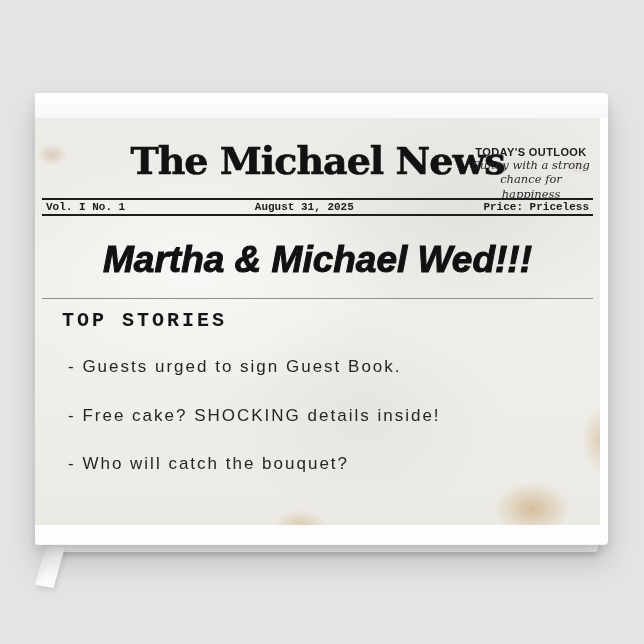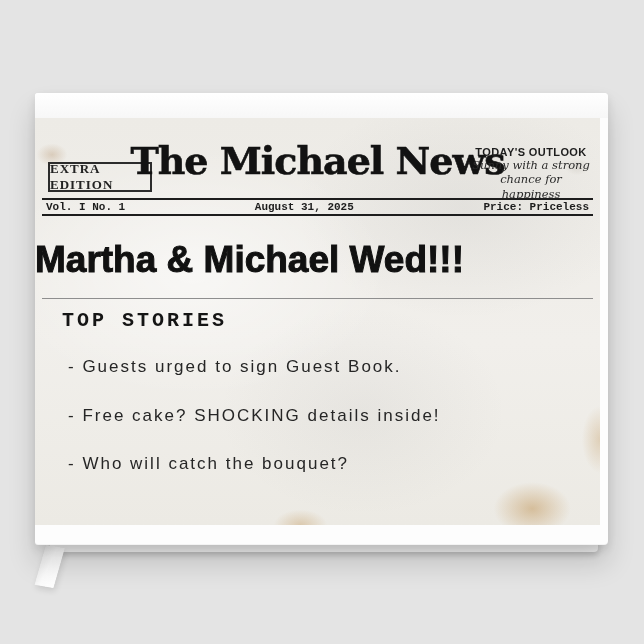--- a/index.html
+++ b/index.html
@@ -132,27 +132,29 @@
     font-weight: bold;
     font-size: 11px;
     color: #1d1d1d;
     gap: 40px;
   }
   
   .headline {
     position: absolute;
     left: 0; top: 121px;
     width: 565px;
+    text-align: center;
     font-family: "Liberation Sans", sans-serif;
     font-weight: bold;
     font-size: 37px;
     letter-spacing: 0px;
     color: #111;
     -webkit-text-stroke: 1px #111;
     white-space: nowrap;
+    font-style: italic;
   }
   .headline-rule {
     position: absolute;
     left: 7px; top: 180px;
     width: 551px;
     height: 1px;
     background: #8e8e8e;
   }
   
   .stories-heading {
@@ -183,21 +185,20 @@
 <div class="stage">
 
   <div class="pages-edge"></div>
   <div class="ribbon"></div>
 
   <div class="book-cover">
     <div class="cover-top-sheen"></div>
 
     <div class="newspaper">
 
-      <div class="extra-box">EXTRA EDITION</div>
 
       <div class="paper-title">The Michael News</div>
 
       <div class="outlook">
         <div class="outlook-heading">TODAY'S OUTLOOK</div>
         <div class="outlook-forecast">Sunny with a strong chance for happiness</div>
       </div>
 
       <div class="info-bar">
         <span>Vol. I No. 1</span>

